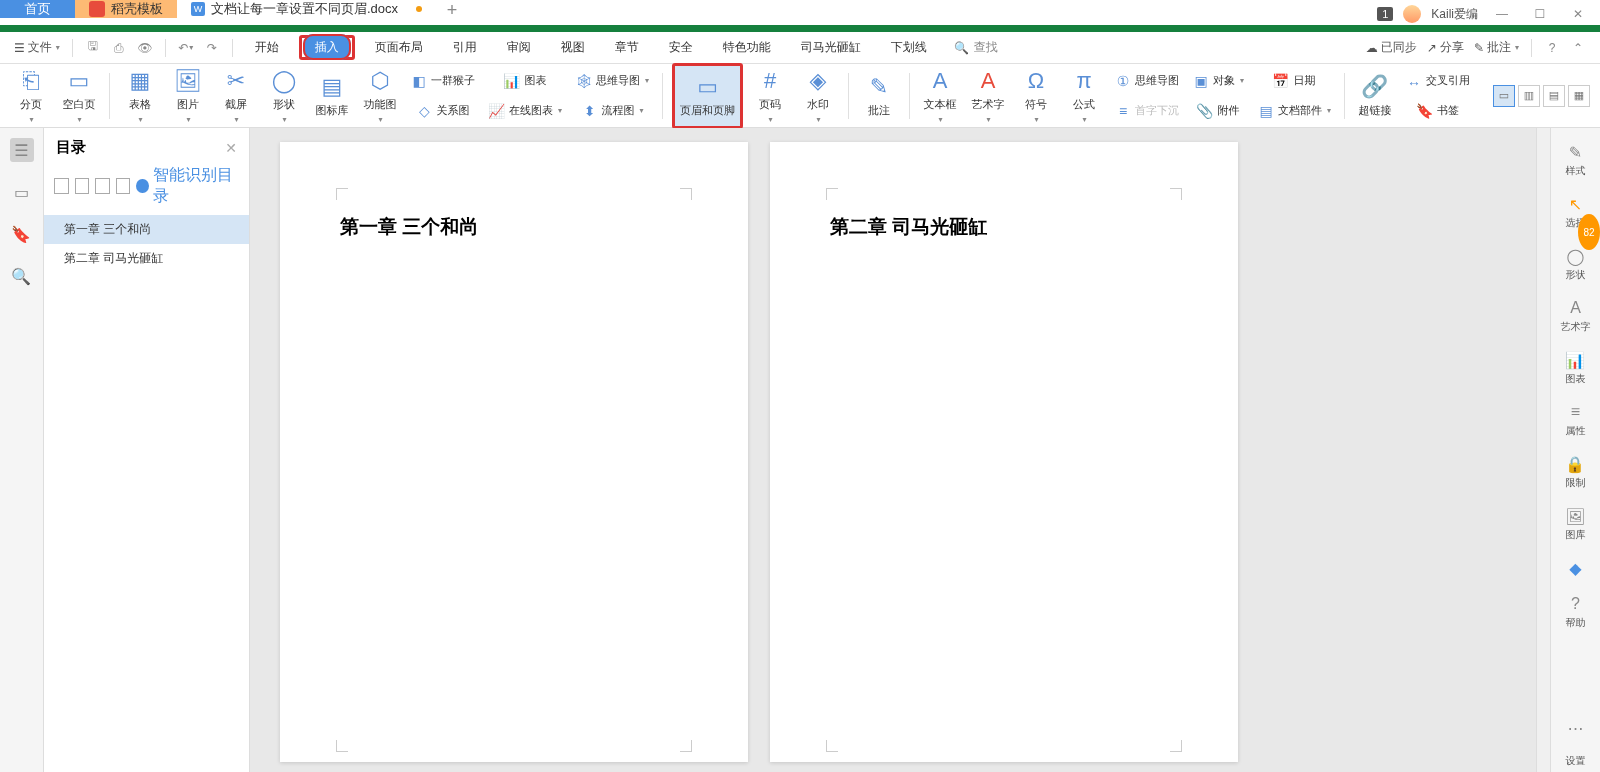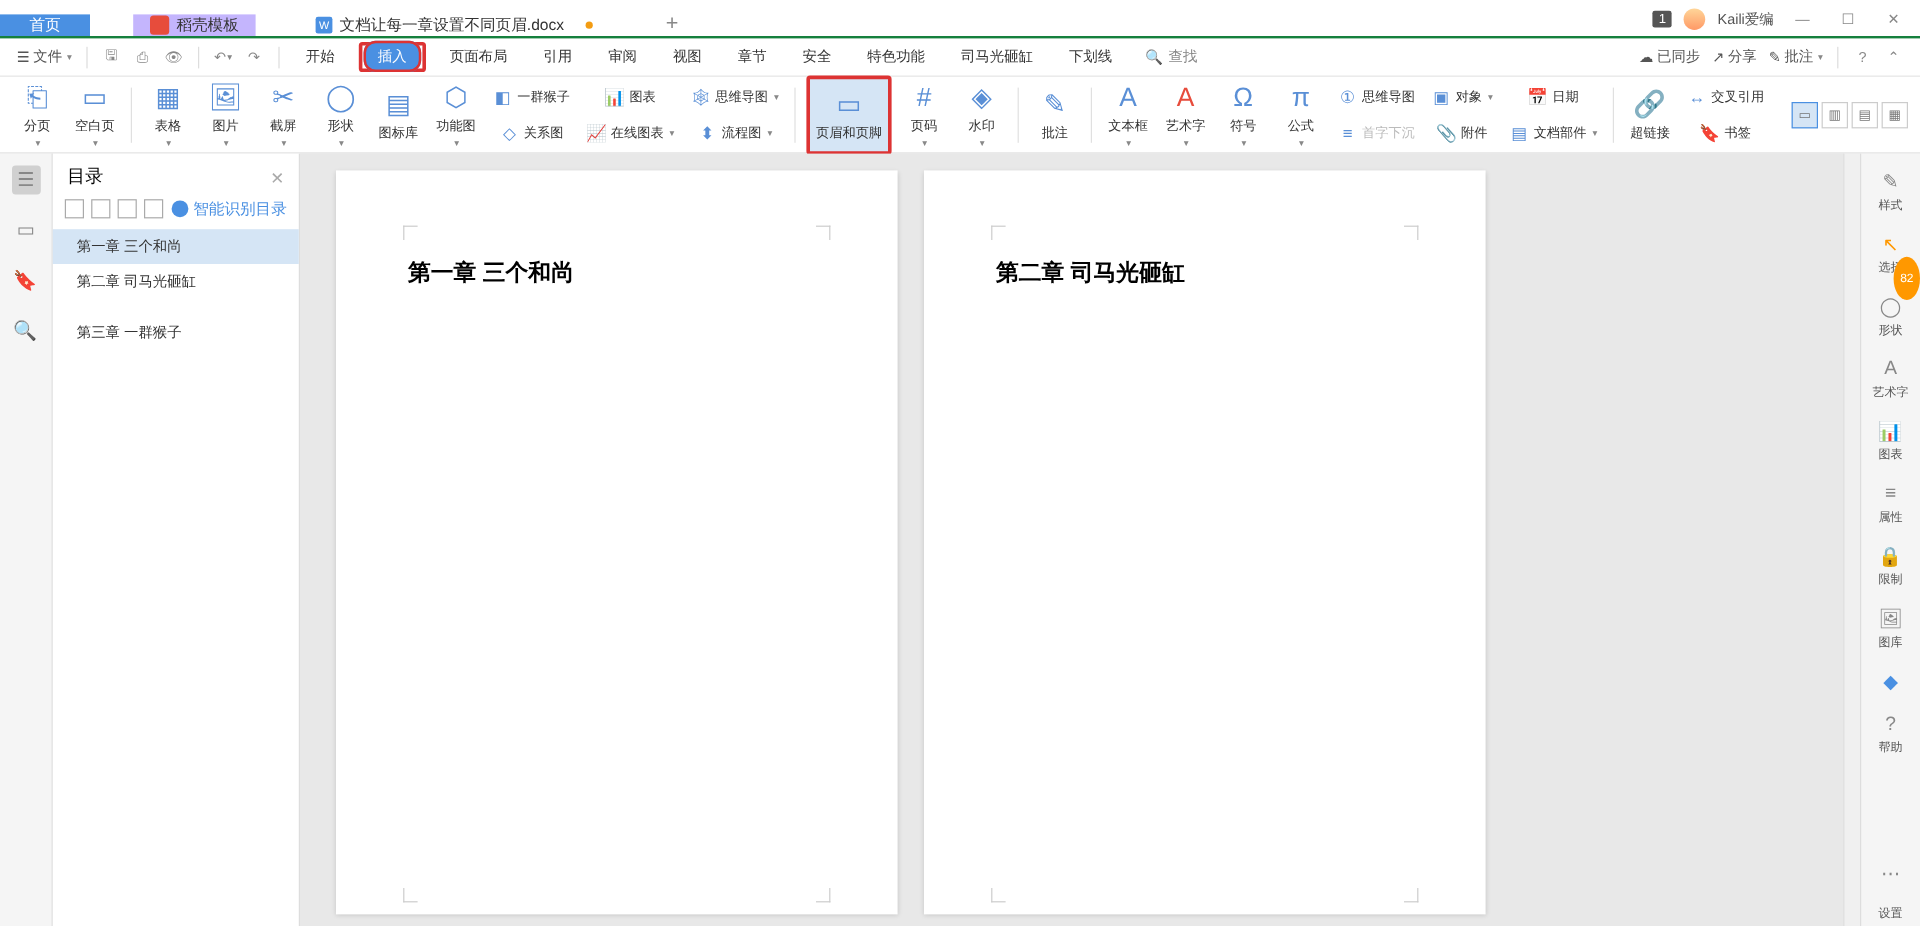--- a/index.html
+++ b/index.html
@@ -1,22 +1,22 @@
 <!DOCTYPE html>
 <html><head>
 <meta charset="utf-8">
 <style>
 * { margin: 0; padding: 0; box-sizing: border-box; font-family: "Microsoft YaHei", sans-serif; }
 body { background: #fff; width: 1600px; height: 772px; overflow: hidden; position: relative; }
 
 
-.titlebar { height: 32px; background: #fff; display: flex; align-items: flex-end; border-bottom: 2px solid #15803d; gap: 36px; }
+.titlebar { height: 32px; background: #fff; display: flex; align-items: flex-start; border-bottom: 7px solid #15803d; }
 .tab { display: flex; align-items: center; padding: 0 14px; font-size: 13px; gap: 6px; position: relative; cursor: pointer; }
 .tab.home { background: #4a90e2; color: #fff; min-width: 75px; justify-content: center; }
-.tab.docer { background: #c4b5fd; color: #333; margin-top: 42px; }
+.tab.docer { background: #fdba74; color: #333; }
 .tab.docer .docer-icon { width: 16px; height: 16px; background: #e74c3c; border-radius: 3px; }
 .tab.active { background: #fff; color: #333; }
 .tab .doc-icon { width: 14px; height: 14px; background: #4a90e2; border-radius: 2px; color:#fff; font-size:9px; display:flex; align-items:center; justify-content:center; }
 .tab .close-dot { width: 6px; height: 6px; background: #f39c12; border-radius: 50%; margin-left: 12px; }
 .tab-add { width: 32px; display: flex; align-items: center; justify-content: center; font-size: 18px; color: #888; cursor: pointer; }
 .titlebar-right { margin-left: auto; display: flex; align-items: center; gap: 10px; padding-right: 8px; font-size: 12px; color: #555; }
 .badge { background: #555; color: #fff; padding: 1px 5px; border-radius: 2px; font-size: 11px; }
 .avatar { width: 18px; height: 18px; border-radius: 50%; background: linear-gradient(#ffd699,#ff9966); }
 .win-btn { width: 28px; height: 28px; display: flex; align-items: center; justify-content: center; color: #888; cursor: pointer; font-size: 12px; }
 
@@ -42,25 +42,25 @@
 .dropdown-arrow { font-size: 8px; color: #888; margin-left: 1px; }
 
 
 .main { display: flex; height: calc(772px - 128px); }
 .left-rail { width: 44px; background: #f5f5f5; border-right: 1px solid #ddd; display: flex; flex-direction: column; align-items: center; padding-top: 10px; gap: 18px; }
 .rail-btn { width: 24px; height: 24px; display: flex; align-items: center; justify-content: center; color: #888; cursor: pointer; border-radius: 3px; }
 .rail-btn.active { background: #d0d0d0; }
 
 .outline-panel { width: 206px; background: #fff; border-right: 1px solid #ddd; padding: 10px 0; }
 .outline-header { display: flex; align-items: center; justify-content: space-between; padding: 0 12px 8px; }
-.outline-title { font-size: 15px; font-weight: normal; text-align: center; }
+.outline-title { font-size: 15px; font-weight: bold; text-align: center; }
 .outline-close { color: #aaa; cursor: pointer; font-size: 14px; }
 .outline-tools { display: flex; align-items: center; gap: 6px; padding: 0 10px 8px; font-size: 11px; }
 .tool-ic { width: 16px; height: 16px; border: 1px solid #aaa; display: inline-block; }
-.smart-toc { display: flex; align-items: center; gap: 4px; color: #4a90e2; cursor: pointer; margin-left: auto; font-size: 13px; }
+.smart-toc { display: flex; align-items: center; gap: 4px; color: #4a90e2; cursor: pointer; margin-left: auto; font-size: 16px; }
 .smart-ic { width: 14px; height: 14px; border-radius: 50%; background: #4a90e2; }
 .toc-item { padding: 6px 20px; font-size: 12px; color: #333; cursor: pointer; }
 .toc-item.selected { background: #d5e5f5; }
 .toc-item.spaced { margin-top: 14px; }
 
 .canvas { flex: 1; background: #e8e8e8; padding: 14px 30px; display: flex; gap: 22px; overflow: hidden; }
 .page { width: 468px; height: 620px; background: #fff; box-shadow: 0 1px 4px rgba(0,0,0,0.15); padding: 56px 60px; position: relative; }
 .page-corner { position: absolute; width: 12px; height: 12px; border: 1px solid #ccc; }
 .pc-tl { top: 46px; left: 56px; border-right: none; border-bottom: none; }
 .pc-tr { top: 46px; right: 56px; border-left: none; border-bottom: none; }
@@ -332,21 +332,20 @@
       <span class="tool-ic"></span>
       <span class="tool-ic"></span>
       <span class="tool-ic"></span>
       <span class="smart-toc">
           <span class="smart-ic"></span>
           <span>智能识别目录</span>
         </span>
     </div>
     <div class="toc-item selected">第一章  三个和尚</div>
     <div class="toc-item">第二章  司马光砸缸</div>
-    <div class="toc-item spaced">第三章  一群猴子</div>
   </div>
 
   <div class="canvas">
     <div class="page">
       <span class="page-corner pc-tl"></span>
       <span class="page-corner pc-tr"></span>
       <span class="page-corner pc-bl"></span>
       <span class="page-corner pc-br"></span>
       <div class="page-heading">第一章  三个和尚</div>
     </div>

